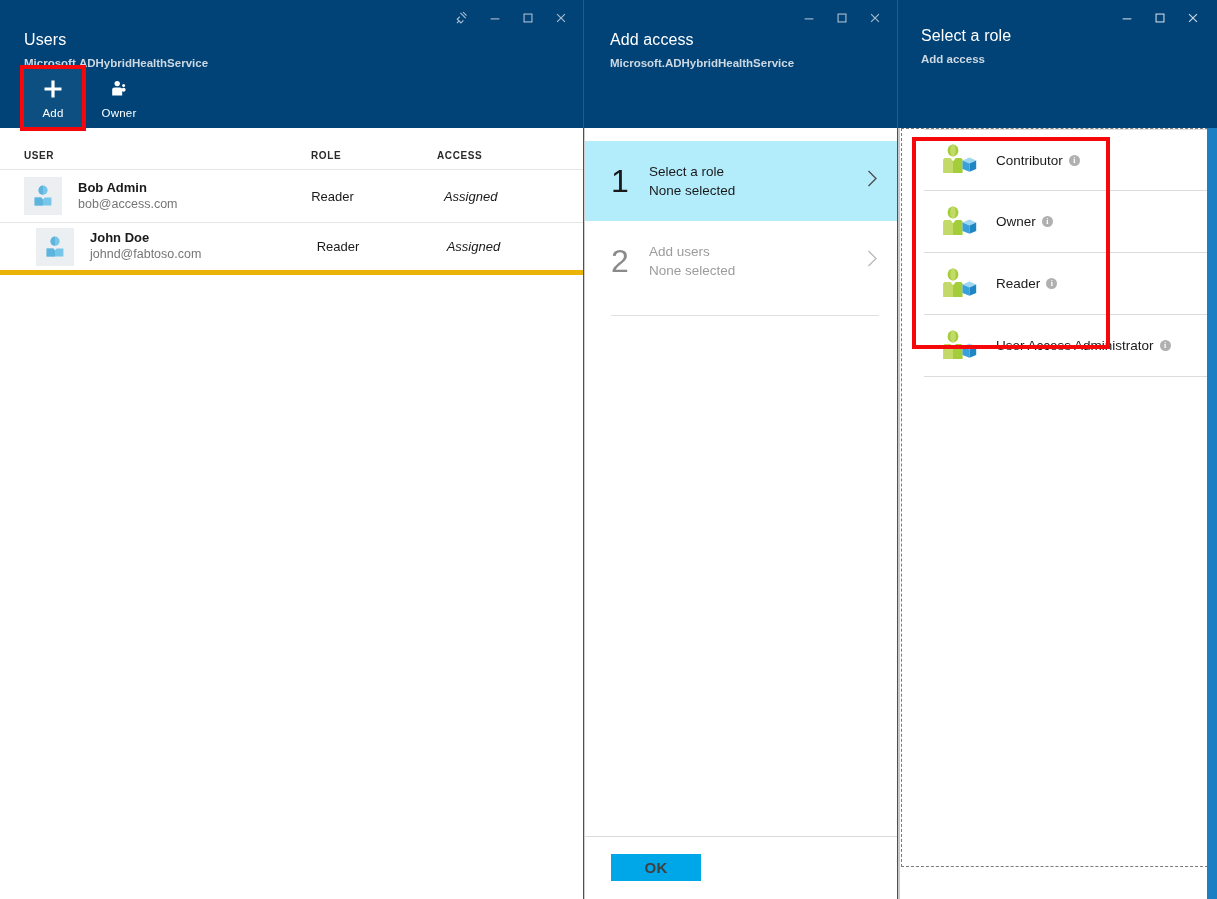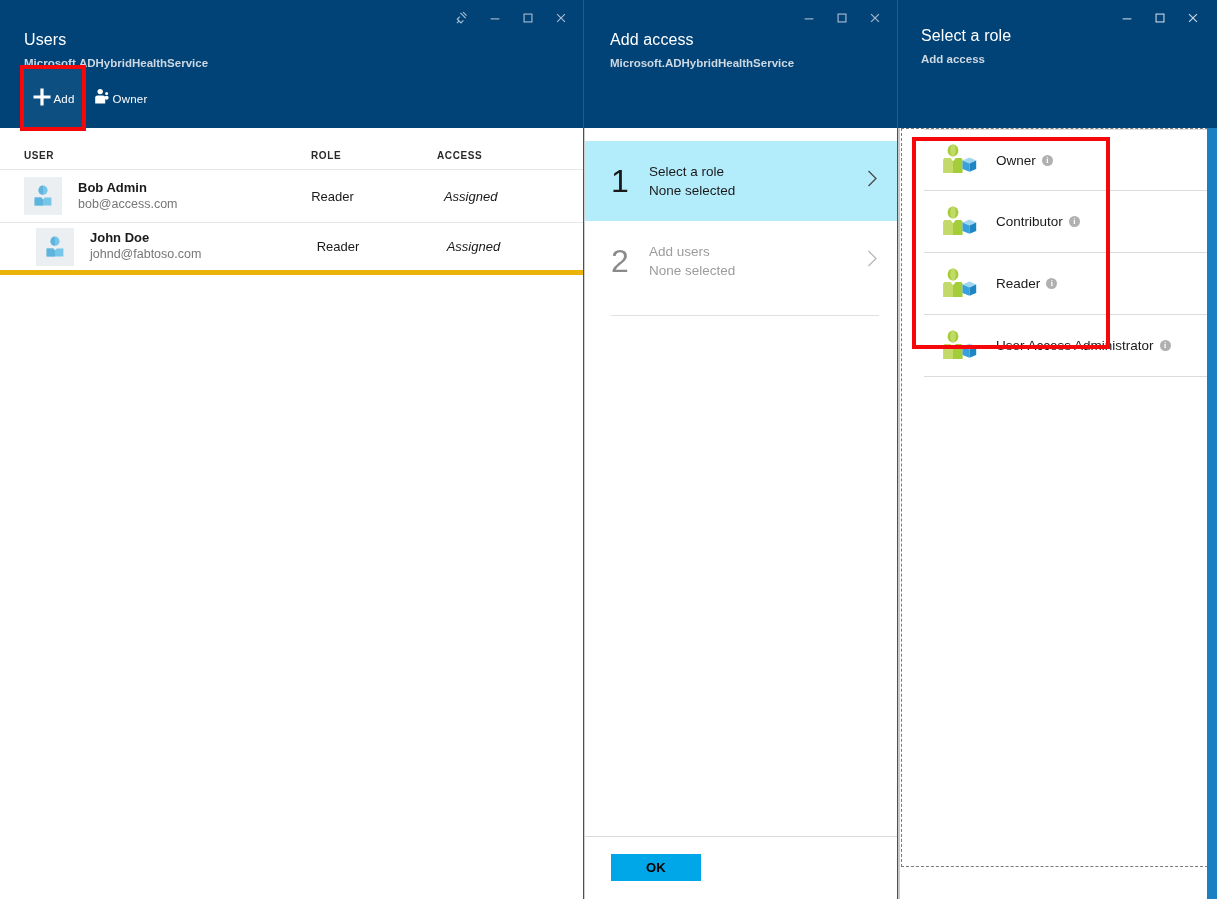--- a/index.html
+++ b/index.html
@@ -54,21 +54,21 @@
   
   #panel-users { left: 0; width: 583px; height: 899px; }
   #panel-users .blade-header { height: 128px; padding: 26px 0 0 24px; }
   #users-toolbar {
     position: absolute;
     left: 20px; top: 66px;
     display: flex;
   }
   .cmd-btn {
     width: 66px; height: 62px;
-    display: flex; flex-direction: row;
+    display: flex; flex-direction: column;
     align-items: center; justify-content: center;
     color: #ffffff;
     cursor: pointer;
   }
   .cmd-btn .cmd-glyph {
     height: 28px; display:flex; align-items:center; justify-content:center;
     font-size: 26px; line-height: 1; font-weight: 400;
   }
   .cmd-btn .cmd-label { font-size: 11.5px; margin-top: 4px; letter-spacing:.2px;}
   #cmd-add { background: #0d4f80; }
@@ -134,24 +134,24 @@
   .step.inactive .step-chev { color:#b3b3b3; }
   .step-sep { height:1px; background:#e0e0e0; margin: 14px 18px 0 26px; }
 
   #add-footer {
     position: absolute; left: 0; bottom: 0; width: 313px; height: 63px;
     border-top: 1px solid #dadada; background: #ffffff;
   }
   #ok-button {
     position: absolute; left: 26px; top: 17px;
     width: 90px; height: 27px;
-    background: #00a7e8; color:#000000;
+    background: #00a7e8; color:#404040;
     border: none;
     font-family: "Liberation Sans", sans-serif;
-    font-size: 13px; font-weight: 700; letter-spacing:.3px;
+    font-size: 15px; font-weight: 700; letter-spacing:.3px;
     cursor: pointer;
   }
 
   
   #panel-role { left: 897px; width: 320px; height: 899px; border-left: 1px solid #1a5e94; }
   #panel-role .blade-header { height: 128px; padding: 22px 0 0 23px; }
   #panel-role-body {
     position: absolute; top: 128px; left: 3px; width: 307px; height: 739px;
     background:#ffffff;
     border: 1px dashed #7a7a7a;
@@ -408,36 +408,36 @@
             <svg width="38" height="34" viewBox="0 0 38 34">
               <ellipse cx="13" cy="7.5" rx="5.4" ry="6" fill="#a4ce39"></ellipse>
               <ellipse cx="13" cy="7.5" rx="2.7" ry="6" fill="#c3da6a"></ellipse>
               <path d="M3.4 30 V17.2 C3.4 15.6 4.6 15 6.2 15 H10.2 L13 18.4 L15.8 15 H19.8 C21.4 15 22.6 15.6 22.6 17.2 V30 Z" fill="#a4ce39"></path>
               <path d="M13 18.4 L10.2 15 H6.2 C4.6 15 3.4 15.6 3.4 17.2 V30 H13 Z" fill="#c3da6a"></path>
               <path d="M22.5 17.5 L29.5 14.6 L36.2 17.5 L29.5 20.4 Z" fill="#9fd6f2"></path>
               <path d="M22.5 17.5 L29.5 20.4 V28.8 L22.5 25.9 Z" fill="#3aa0dc"></path>
               <path d="M36.2 17.5 L29.5 20.4 V28.8 L36.2 25.9 Z" fill="#1f86c4"></path>
             </svg>
           </span>
-          <span class="role-label"><span>Owner</span><span class="info-dot">i</span></span>
+          <span class="role-label"><span>Contributor</span><span class="info-dot">i</span></span>
         </div>
 
         <div class="role-row">
           <span class="role-icon">
             <svg width="38" height="34" viewBox="0 0 38 34">
               <ellipse cx="13" cy="7.5" rx="5.4" ry="6" fill="#a4ce39"></ellipse>
               <ellipse cx="13" cy="7.5" rx="2.7" ry="6" fill="#c3da6a"></ellipse>
               <path d="M3.4 30 V17.2 C3.4 15.6 4.6 15 6.2 15 H10.2 L13 18.4 L15.8 15 H19.8 C21.4 15 22.6 15.6 22.6 17.2 V30 Z" fill="#a4ce39"></path>
               <path d="M13 18.4 L10.2 15 H6.2 C4.6 15 3.4 15.6 3.4 17.2 V30 H13 Z" fill="#c3da6a"></path>
               <path d="M22.5 17.5 L29.5 14.6 L36.2 17.5 L29.5 20.4 Z" fill="#9fd6f2"></path>
               <path d="M22.5 17.5 L29.5 20.4 V28.8 L22.5 25.9 Z" fill="#3aa0dc"></path>
               <path d="M36.2 17.5 L29.5 20.4 V28.8 L36.2 25.9 Z" fill="#1f86c4"></path>
             </svg>
           </span>
-          <span class="role-label"><span>Contributor</span><span class="info-dot">i</span></span>
+          <span class="role-label"><span>Owner</span><span class="info-dot">i</span></span>
         </div>
 
         <div class="role-row">
           <span class="role-icon">
             <svg width="38" height="34" viewBox="0 0 38 34">
               <ellipse cx="13" cy="7.5" rx="5.4" ry="6" fill="#a4ce39"></ellipse>
               <ellipse cx="13" cy="7.5" rx="2.7" ry="6" fill="#c3da6a"></ellipse>
               <path d="M3.4 30 V17.2 C3.4 15.6 4.6 15 6.2 15 H10.2 L13 18.4 L15.8 15 H19.8 C21.4 15 22.6 15.6 22.6 17.2 V30 Z" fill="#a4ce39"></path>
               <path d="M13 18.4 L10.2 15 H6.2 C4.6 15 3.4 15.6 3.4 17.2 V30 H13 Z" fill="#c3da6a"></path>
               <path d="M22.5 17.5 L29.5 14.6 L36.2 17.5 L29.5 20.4 Z" fill="#9fd6f2"></path>

